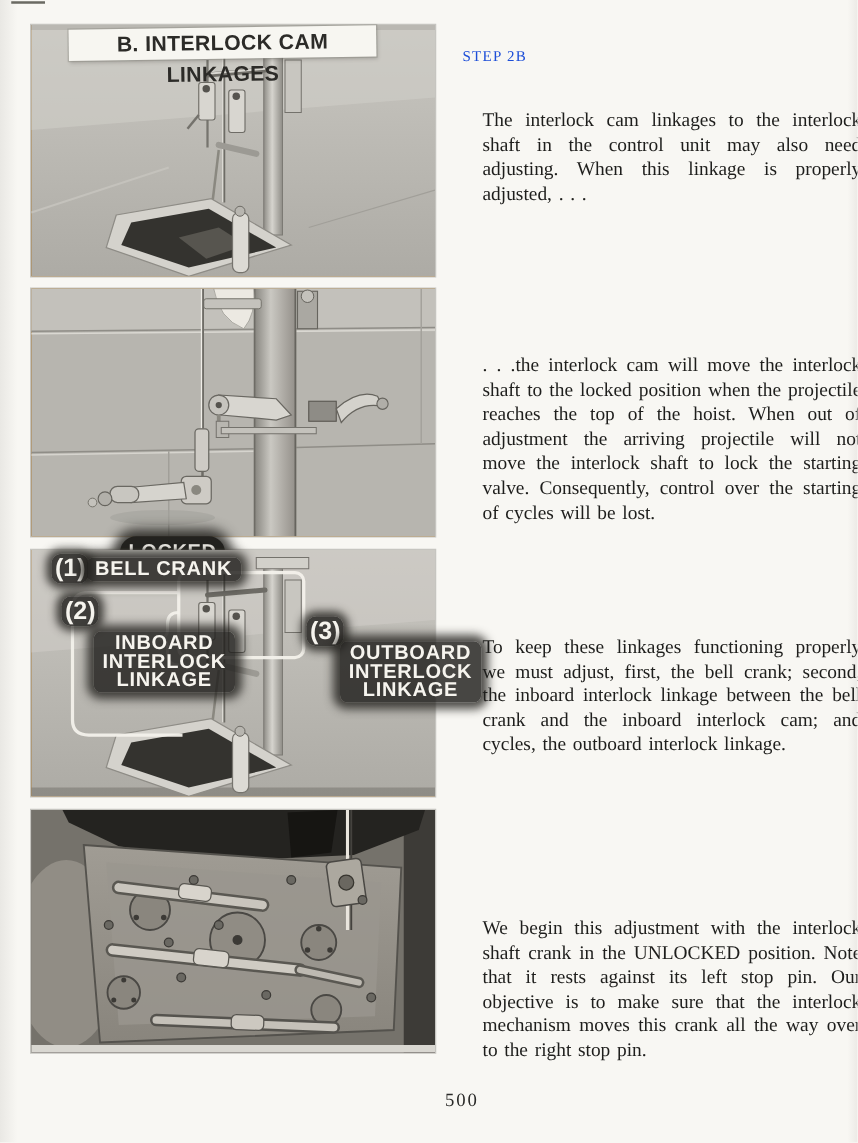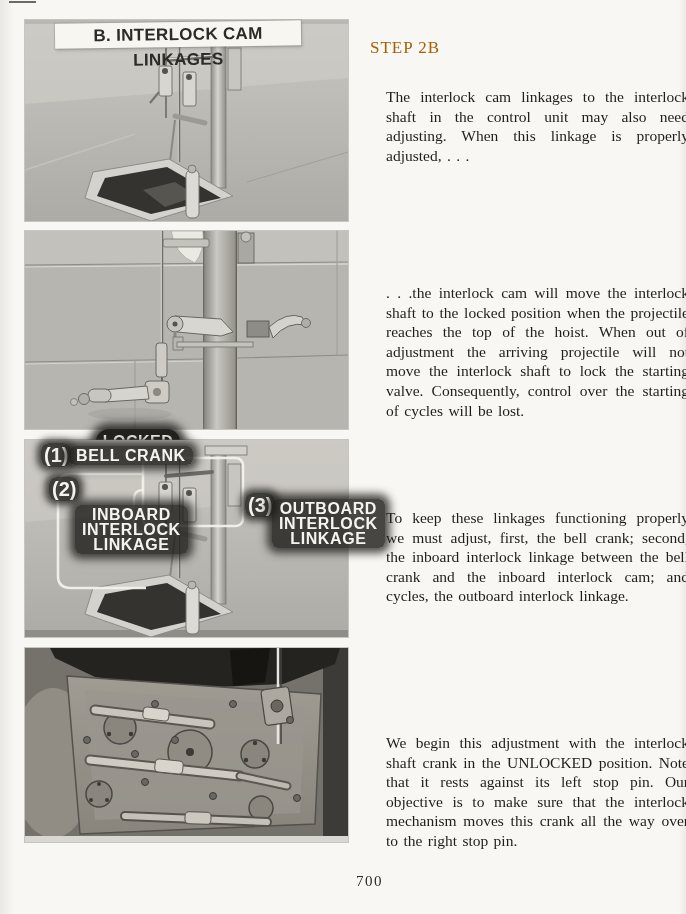--- a/index.html
+++ b/index.html
@@ -48,26 +48,26 @@
   }
   .callout-label{
     position:absolute;color:#f6f4ee;
     font-family:"Liberation Sans", sans-serif;font-weight:bold;font-size:16px;
     line-height:15px;letter-spacing:.6px;text-align:center;white-space:pre-line;
     background:rgba(32,31,28,.82);border-radius:6px;padding:2px 7px;
     box-shadow:0 0 8px 5px rgba(32,31,28,.8);
   }
   #c1-num{left:16px;top:3px;}   #c1-label{left:44px;top:6px;}
   #c2-num{left:24px;top:37px;}  #c2-label{left:50px;top:41px;margin-top:24px;}
-  #c3-num{left:220px;top:53px;} #c3-label{left:247px;top:59px;}
+  #c3-num{left:220px;top:53px;} #c3-label{left:247px;top:73px;}
 
   
   .step-heading{
     position:absolute;left:370px;top:38px;width:302px;
-    font-size:17px;color:#a16207;letter-spacing:1px;
+    font-size:12px;color:#1d4ed8;letter-spacing:1px;
   }
   .body-text{
     position:absolute;left:370px;width:303px;margin:16px;
     font-size:15.5px;line-height:19.6px;color:#1e1e1c;
     text-align:justify;word-spacing:1.5px;
   }
   #para1{top:71px;}
   #para2{top:267px;}
   #para3{top:492px;}
   #para4{top:717px;}
@@ -296,13 +296,13 @@
     <rect y="188" width="323" height="6" fill="#d9d7d1"></rect>
   </svg>
 </div>
 
 <div class="step-heading">STEP 2B</div>
 <p class="body-text" id="para1">The interlock cam linkages to the interlock shaft in the control unit may also need adjusting.  When this linkage is properly adjusted, . . .</p>
 <p class="body-text" id="para2">. . .the interlock cam will move the interlock shaft to the locked position when the projectile reaches the top of the hoist.  When out of adjustment the arriving projectile will not move the interlock shaft to lock the starting valve.  Consequently, control over the starting of cycles will be lost.</p>
 <p class="body-text" id="para3">To keep these linkages functioning properly we must adjust, first, the bell crank; second, the inboard interlock linkage between the bell crank and the inboard interlock cam; and cycles, the outboard interlock linkage.</p>
 <p class="body-text" id="para4">We begin this adjustment with the interlock shaft crank in the UNLOCKED position.  Note that it rests against its left stop pin.  Our objective is to make sure that the interlock mechanism moves this crank all the way over to the right stop pin.</p>
 
-<div class="page-number">700</div>
+<div class="page-number">500</div>
 
 </body></html>

